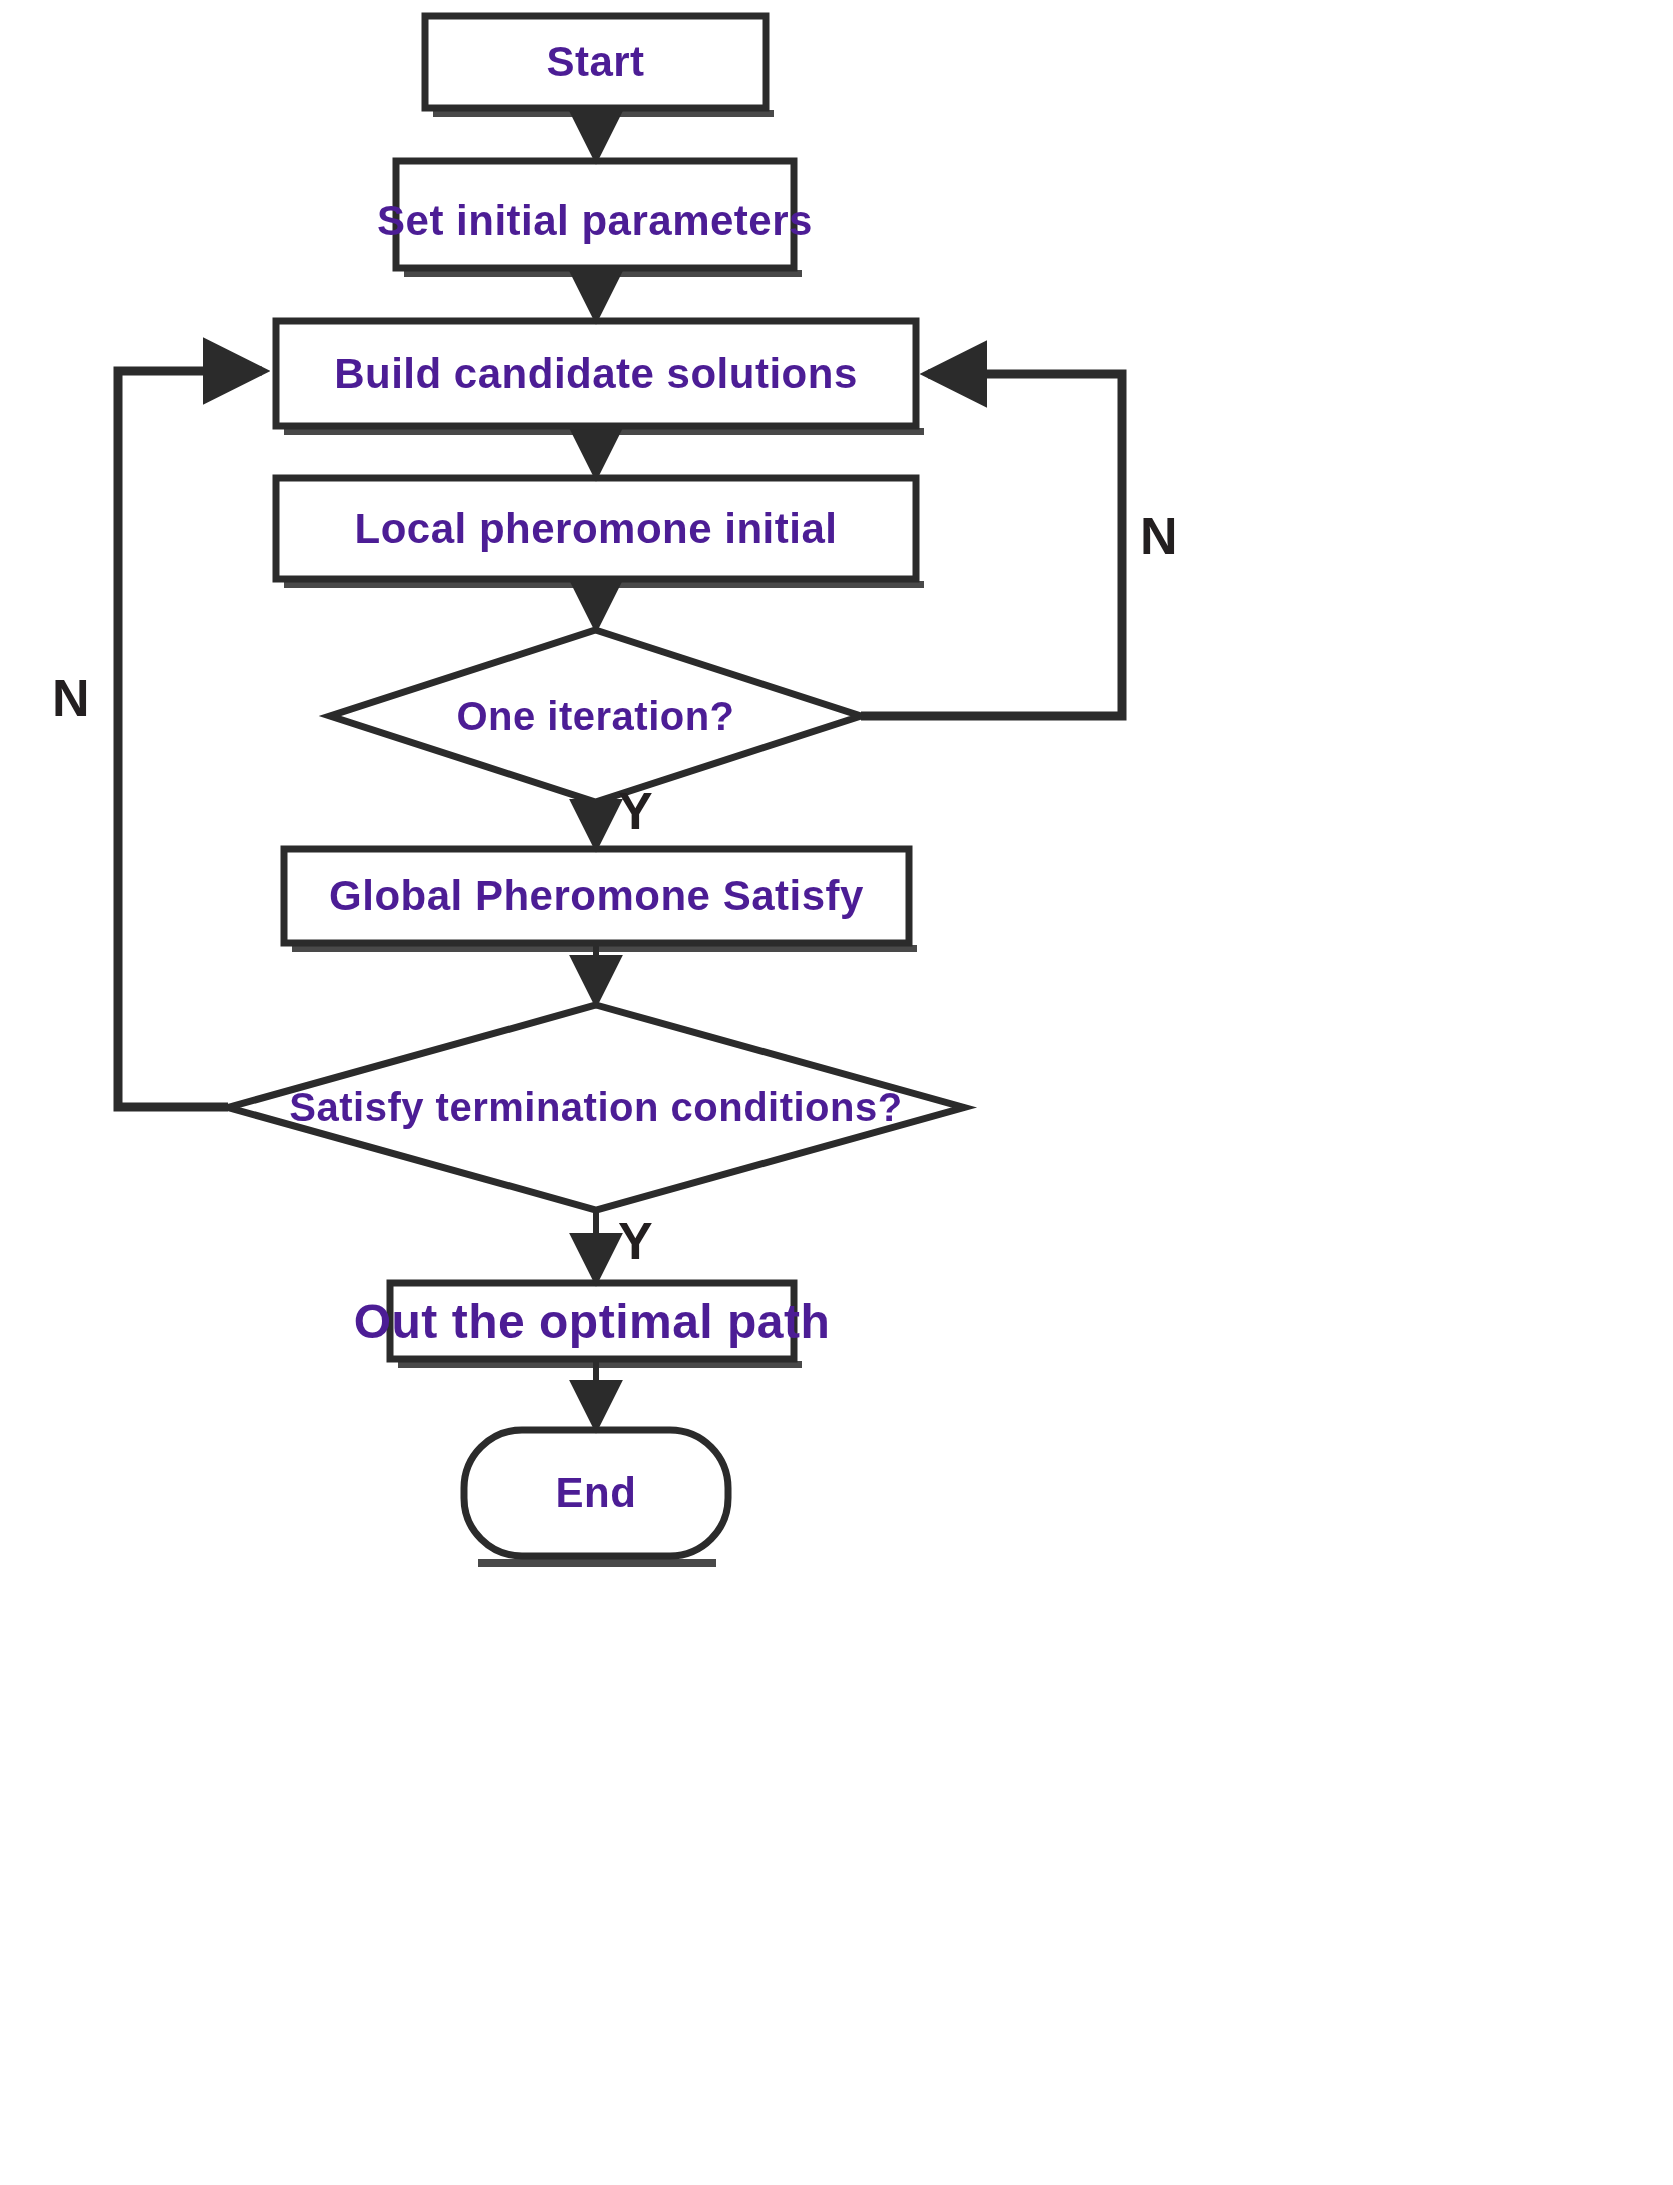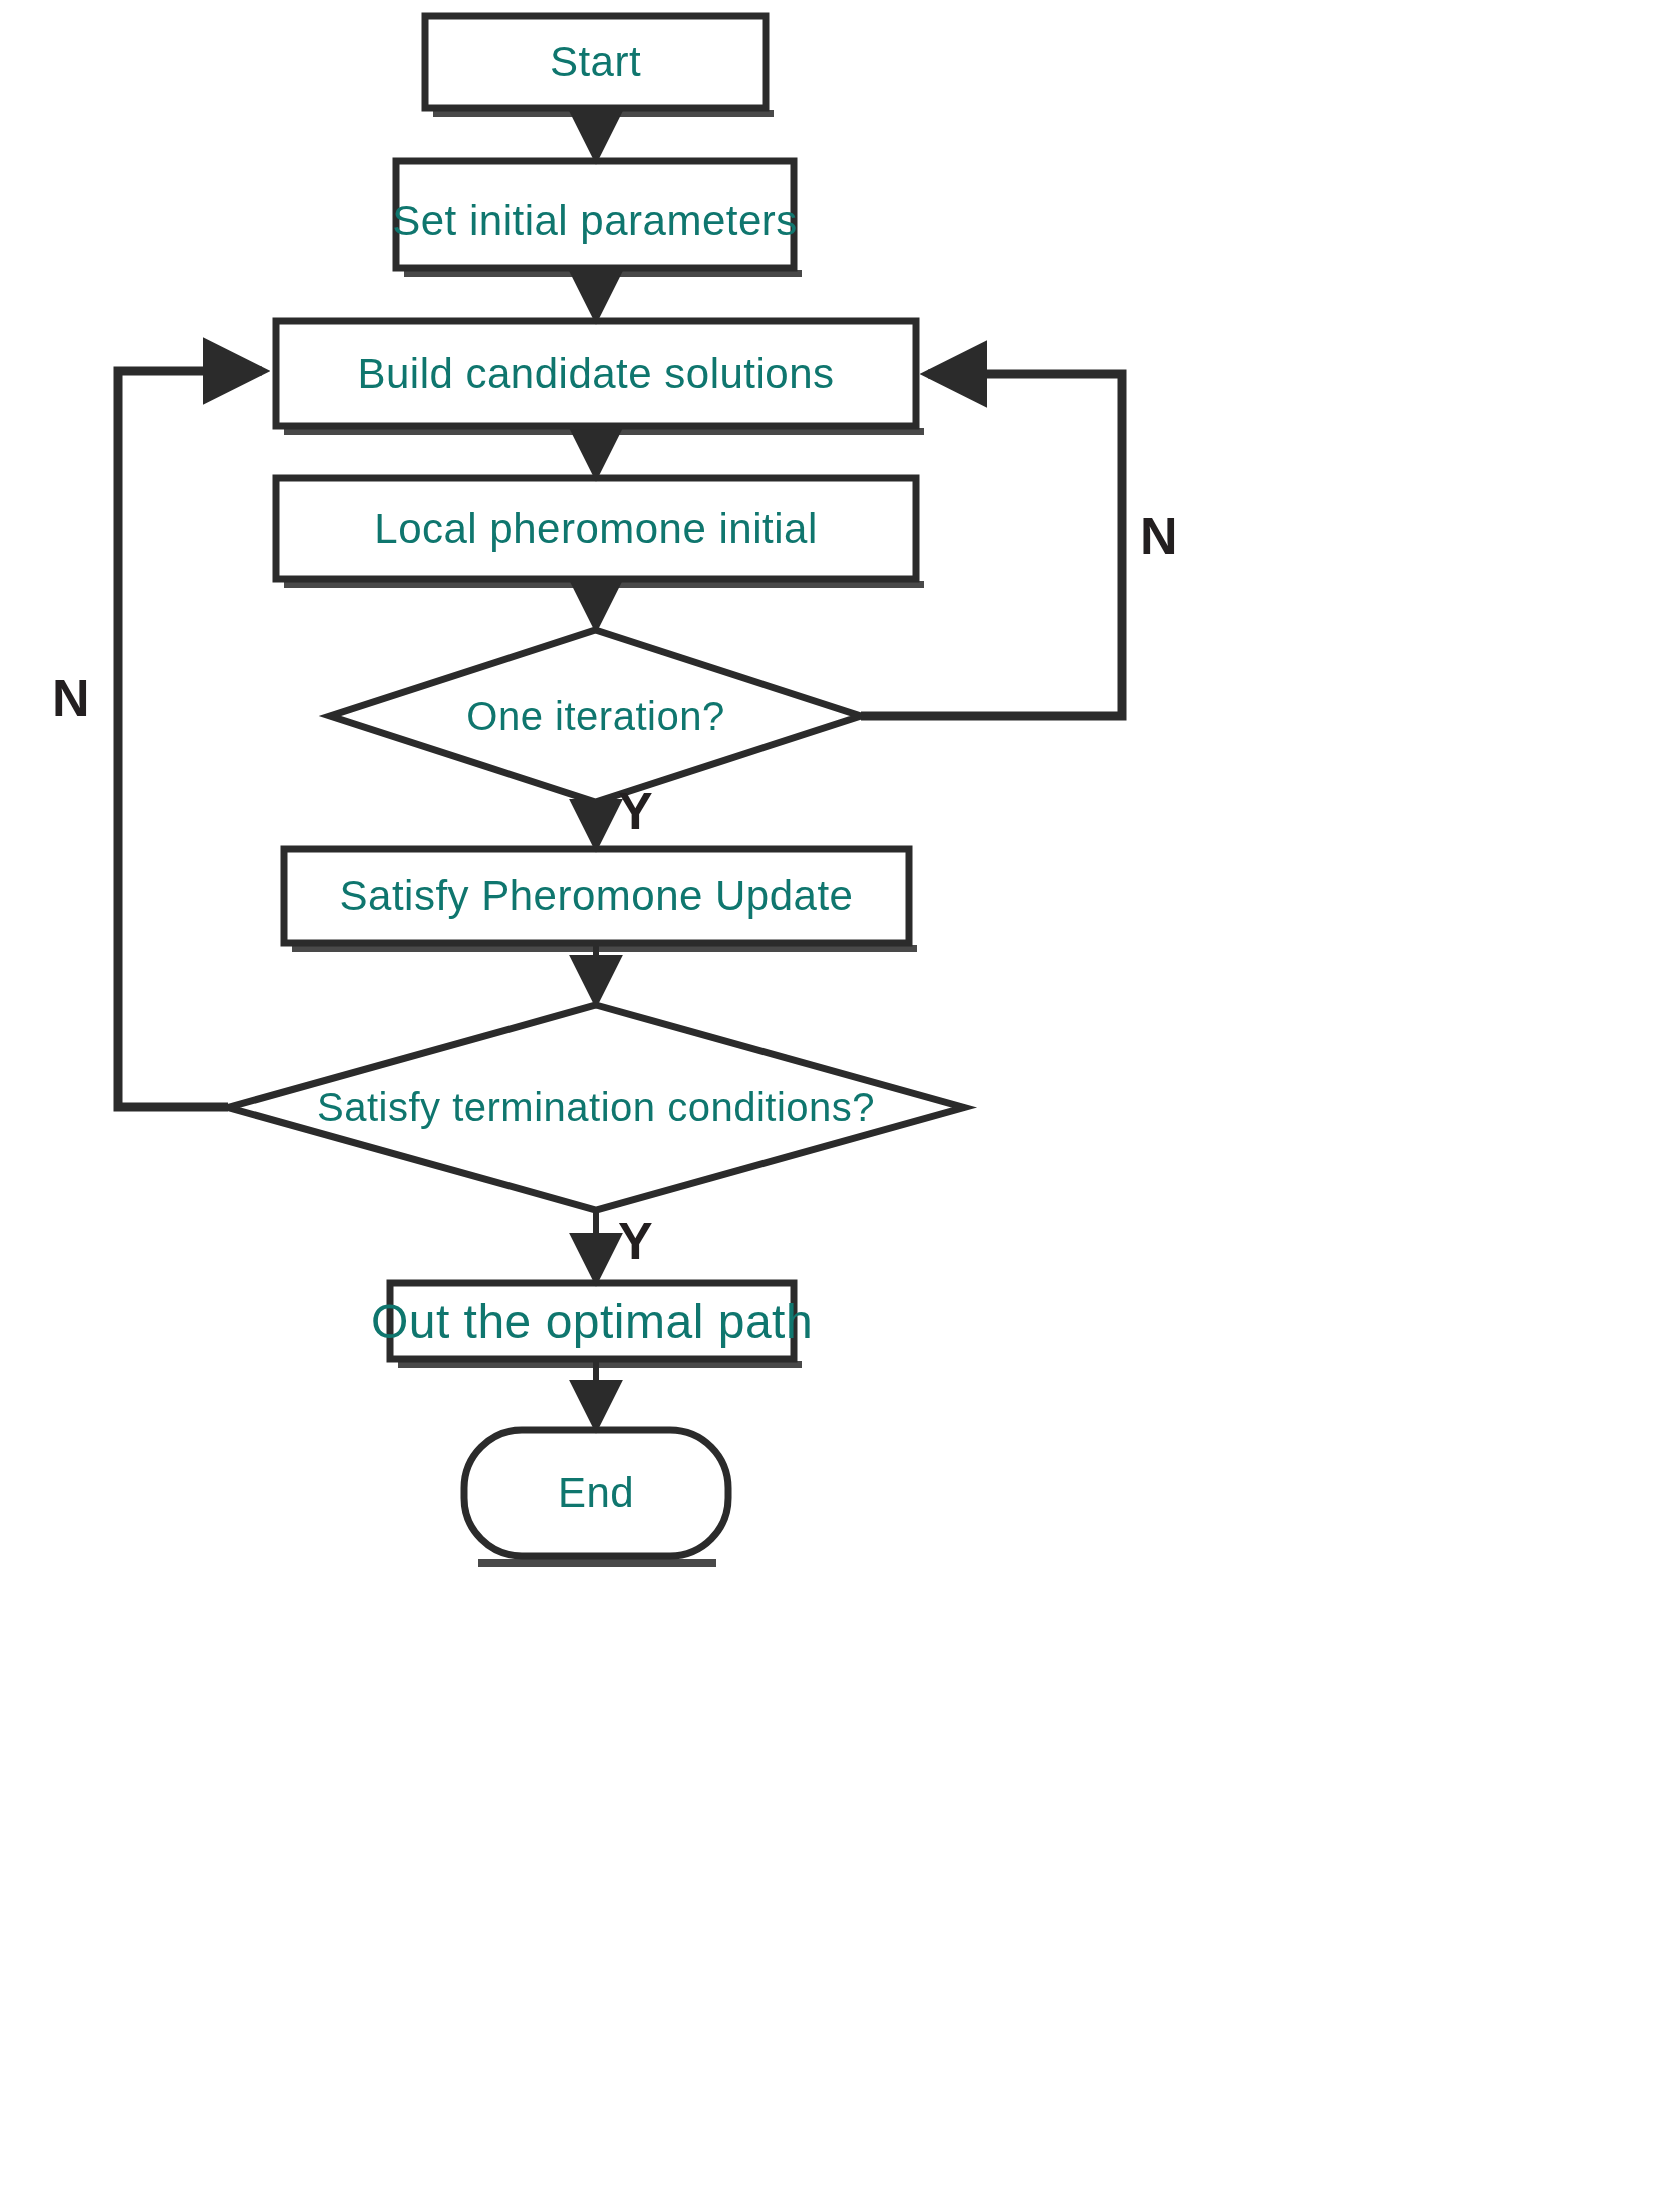--- a/index.html
+++ b/index.html
@@ -24,22 +24,22 @@
     top: 0;
     width: 1673px;
     height: 2185px;
   }
   .node-label {
     position: absolute;
     display: flex;
     align-items: center;
     justify-content: center;
     text-align: center;
-    color: #0f766e;
-    font-weight: normal;
+    color: #4c1d95;
+    font-weight: bold;
     letter-spacing: 0.5px;
     white-space: nowrap;
     pointer-events: none;
   }
   .edge-label {
     position: absolute;
     color: #231f20;
     font-weight: bold;
     font-size: 52px;
     line-height: 1;
@@ -110,21 +110,21 @@
     <path d="M 861 716 L 1122 716 L 1122 374 L 928 374" stroke="#2b2b2b" stroke-width="9" fill="none" marker-end="url(#arrow-thick)"></path>
 
     <path d="M 228 1107 L 118 1107 L 118 371 L 262 371" stroke="#2b2b2b" stroke-width="9" fill="none" marker-end="url(#arrow-thick)"></path>
   </svg>
 
   <div class="node-label lbl-start">Start</div>
   <div class="node-label lbl-params">Set initial parameters</div>
   <div class="node-label lbl-build">Build candidate solutions</div>
   <div class="node-label lbl-local">Local pheromone initial</div>
   <div class="node-label lbl-oneiter">One iteration?</div>
-  <div class="node-label lbl-global">Satisfy Pheromone Update</div>
+  <div class="node-label lbl-global">Global Pheromone Satisfy</div>
   <div class="node-label lbl-satisfy">Satisfy termination conditions?</div>
   <div class="node-label lbl-out">Out the optimal path</div>
   <div class="node-label lbl-end">End</div>
 
   <div class="edge-label lbl-n-left">N</div>
   <div class="edge-label lbl-n-right">N</div>
   <div class="edge-label lbl-y-iter">Y</div>
   <div class="edge-label lbl-y-term">Y</div>
 
 </div>

